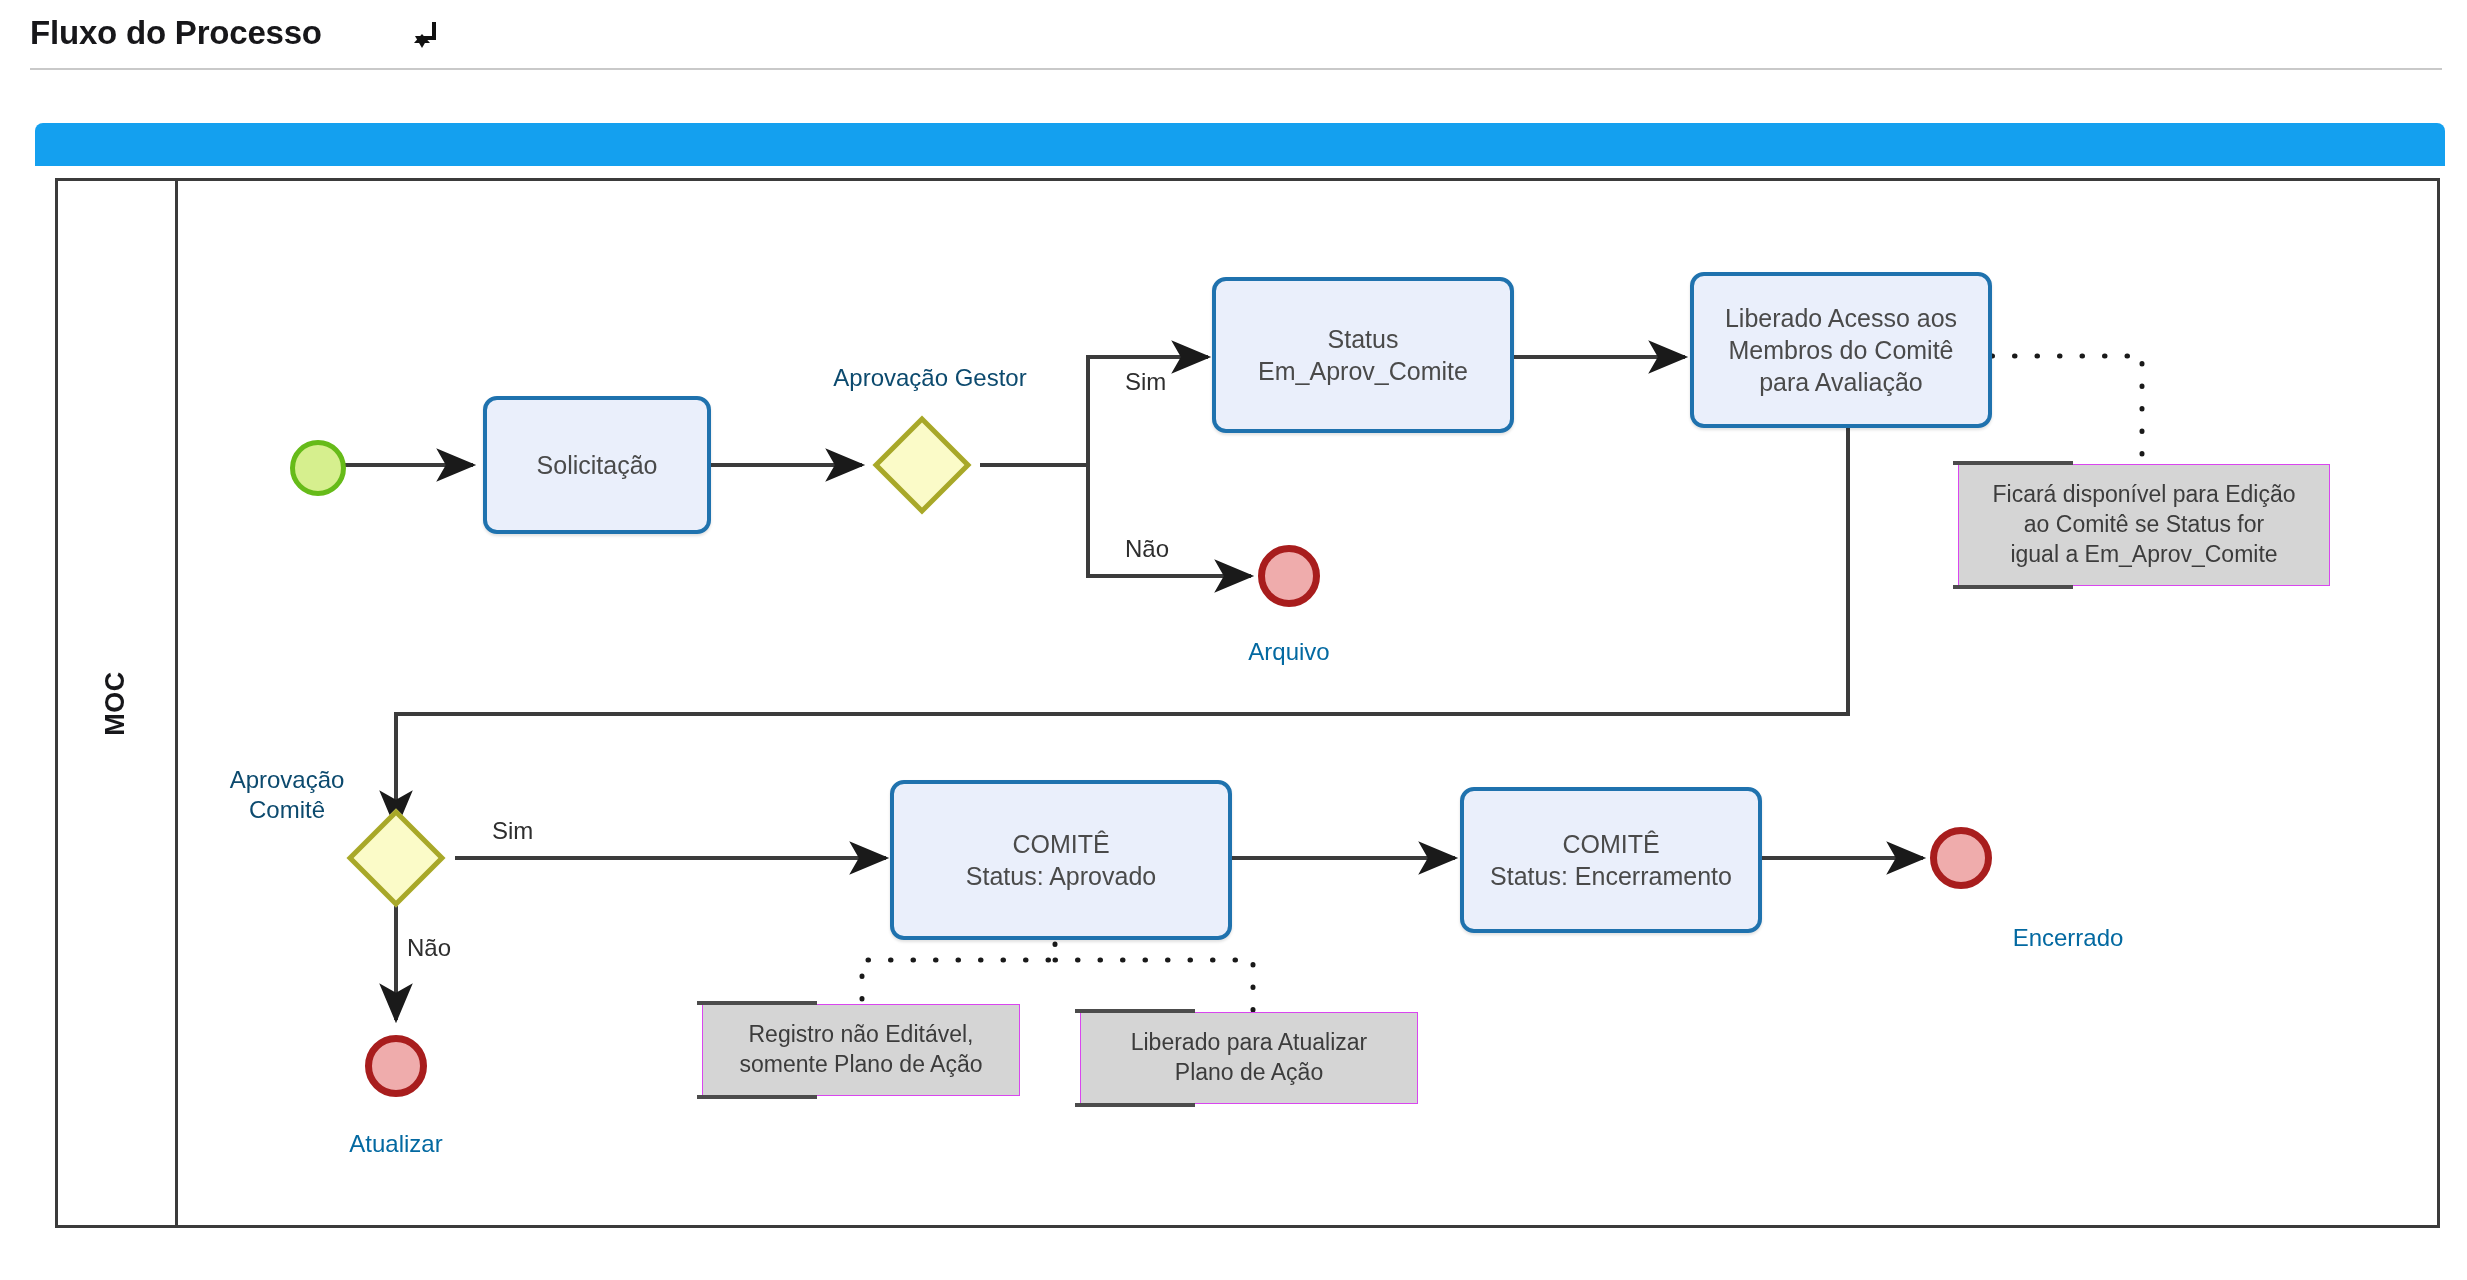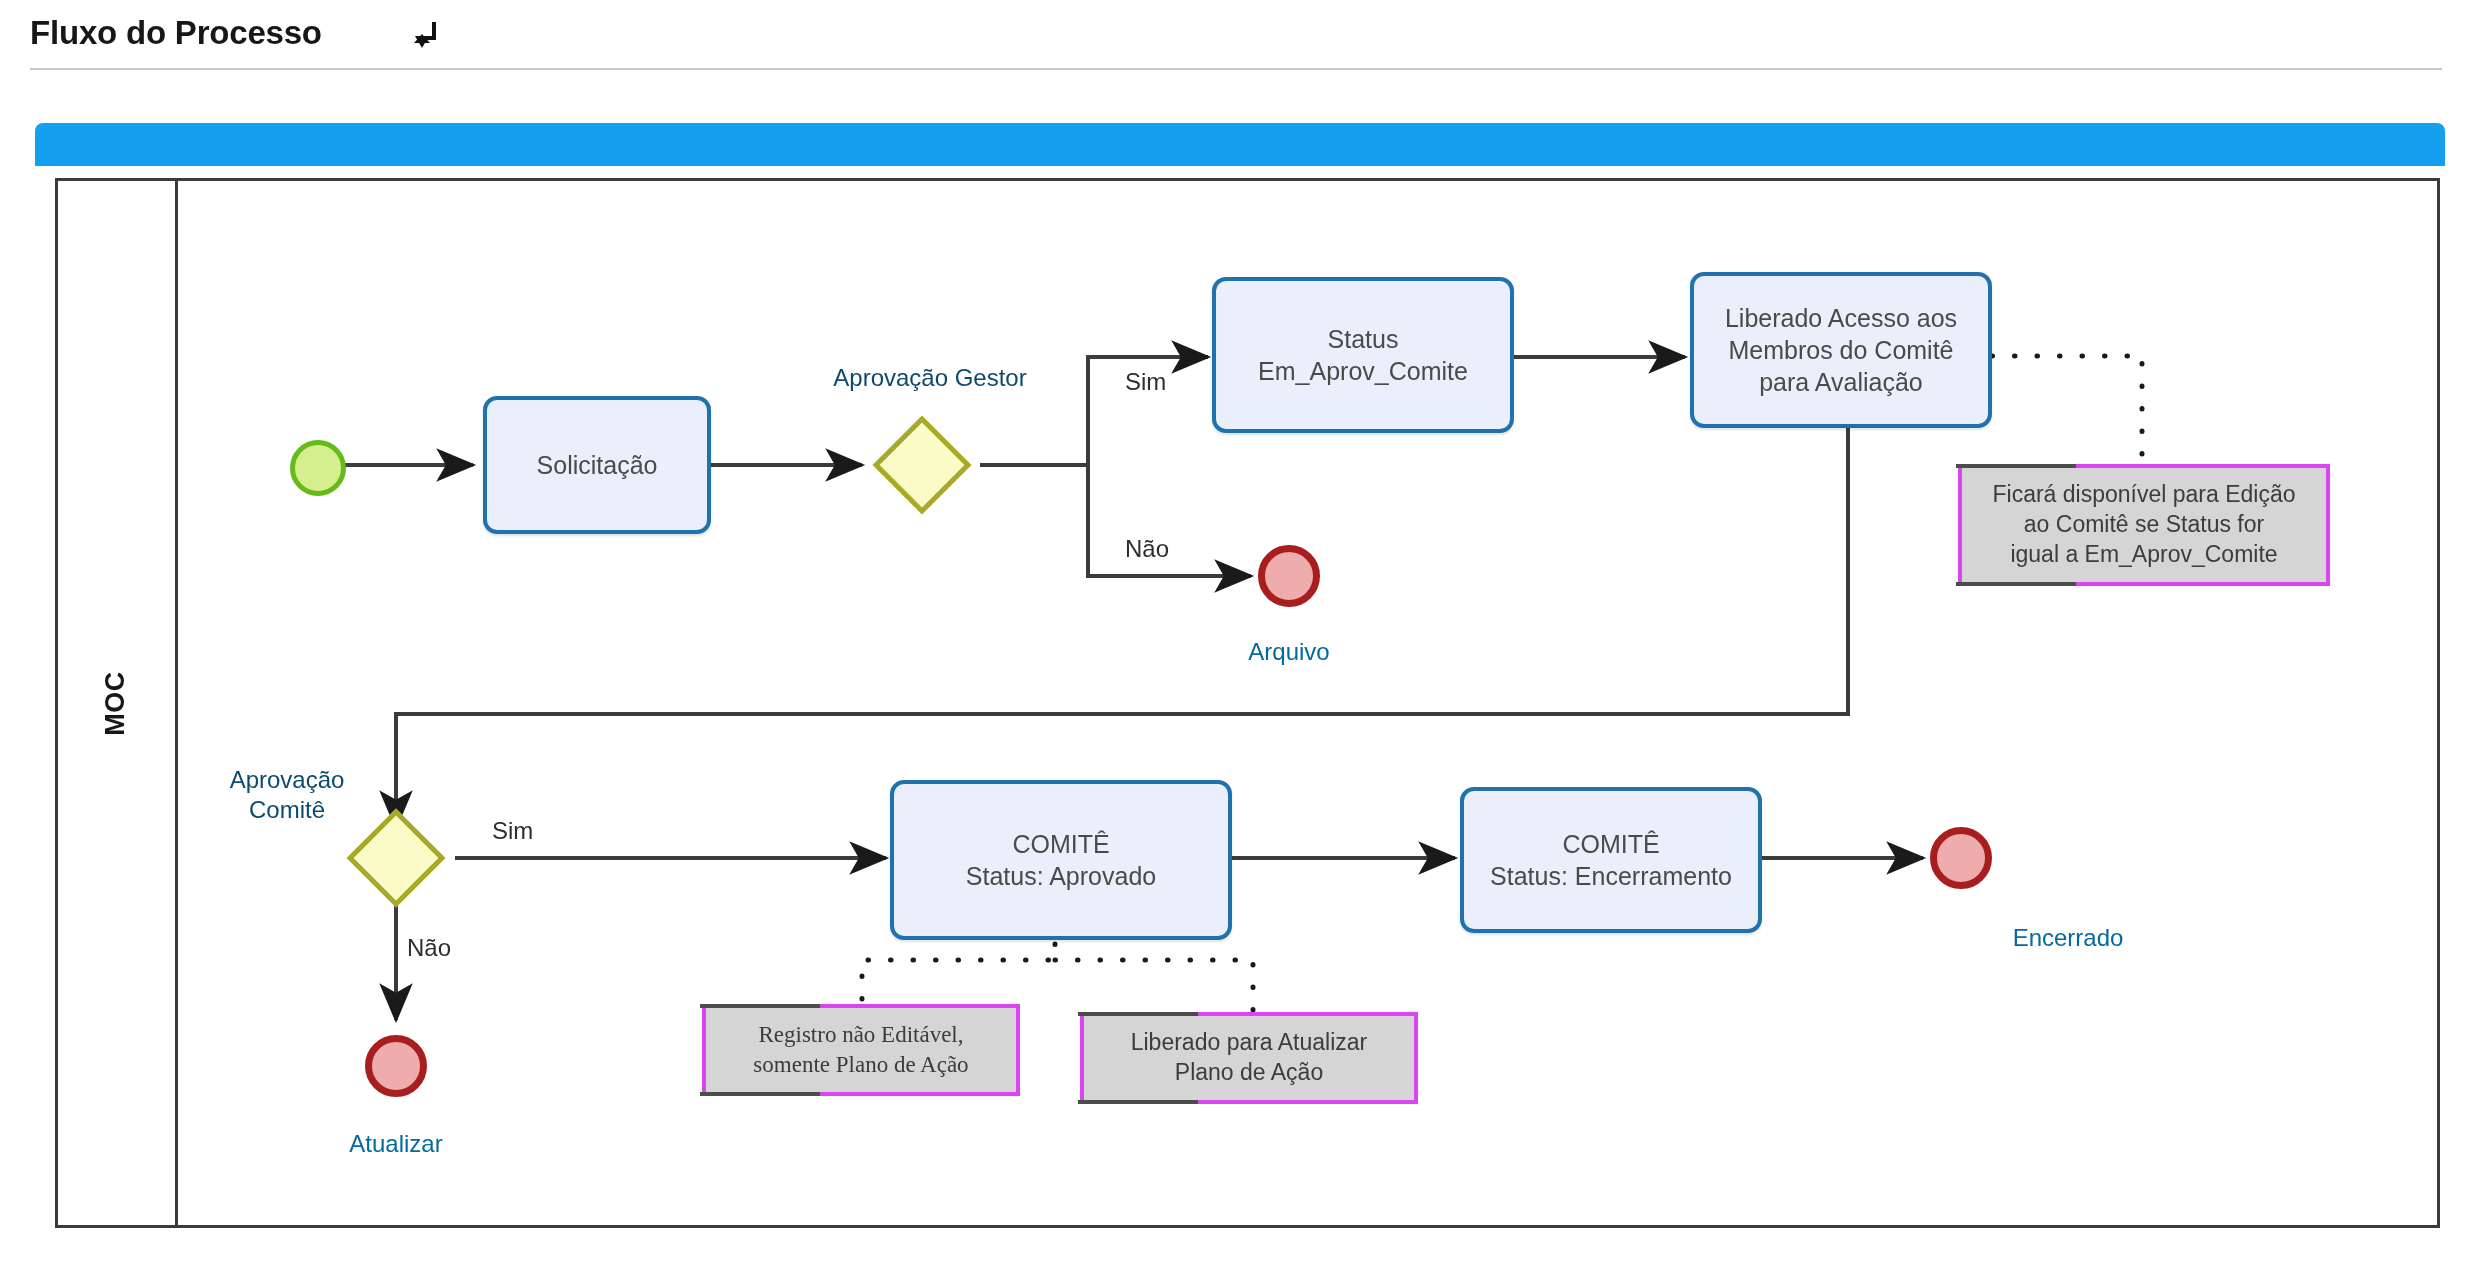--- a/index.html
+++ b/index.html
@@ -139,21 +139,21 @@
     border: 7px solid #a81d1d;
   }
   .gateway {
     background: #fbfbc8;
     border: 5px solid #a8a829;
     box-sizing: border-box;
     transform: rotate(45deg);
   }
   .note {
     background: #d5d5d5;
-    border: 4px solid #d946ef;
+    border: 1px solid #d946ef;
     display: flex;
     align-items: center;
     justify-content: center;
     text-align: center;
     color: #3c3c3c;
     font-size: 23px;
     line-height: 1.3;
     padding: 6px 10px;
     box-sizing: border-box;
   }
@@ -321,21 +321,21 @@
     <span>Status: Encerramento</span>
   </span>
 </div>
 
 <div class="node event event-end" style="left:1930px; top:827px; width:62px; height:62px;"></div>
 <div class="node-caption" style="left:1968px; top:924px; width:200px;">Encerrado</div>
 
 <div class="node event event-end" style="left:365px; top:1035px; width:62px; height:62px;"></div>
 <div class="node-caption" style="left:296px; top:1130px; width:200px;">Atualizar</div>
 
-<div class="node note" style="left:702px; top:1004px; width:318px; height:92px;font-family:Liberation Serif, serif;">
+<div class="node note" style="left:702px; top:1004px; width:318px; height:92px;">
   <div class="note-body">
     <span>Registro não Editável,</span><br>
     <span>somente Plano de Ação</span>
   </div>
 </div>
 
 <div class="node note" style="left:1080px; top:1012px; width:338px; height:92px;">
   <div class="note-body">
     <span>Liberado para Atualizar</span><br>
     <span>Plano de Ação</span>

